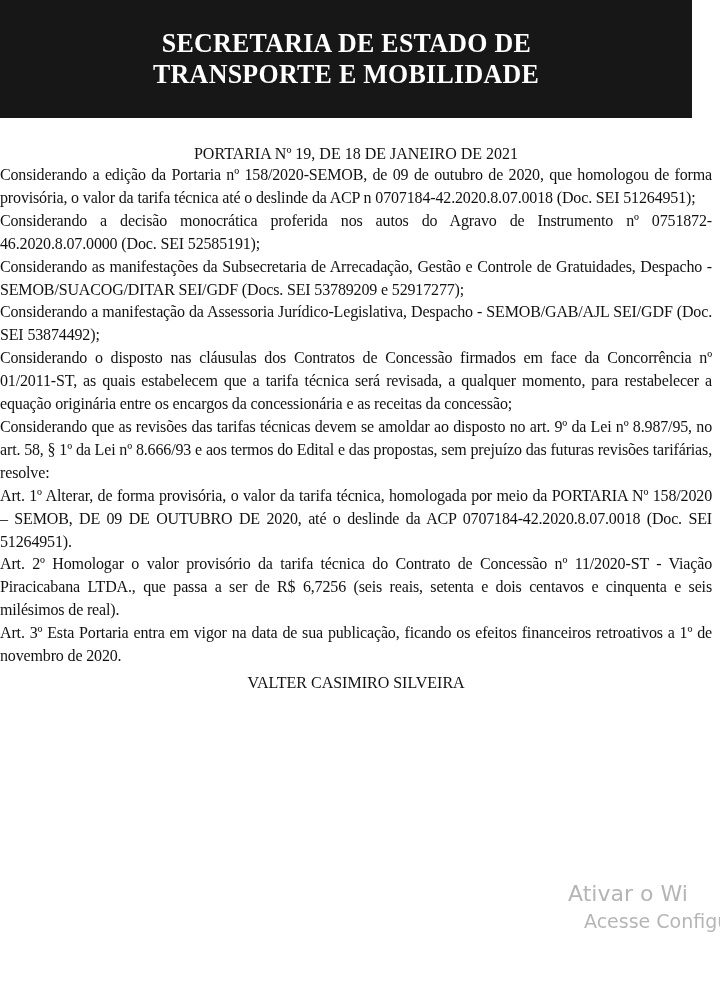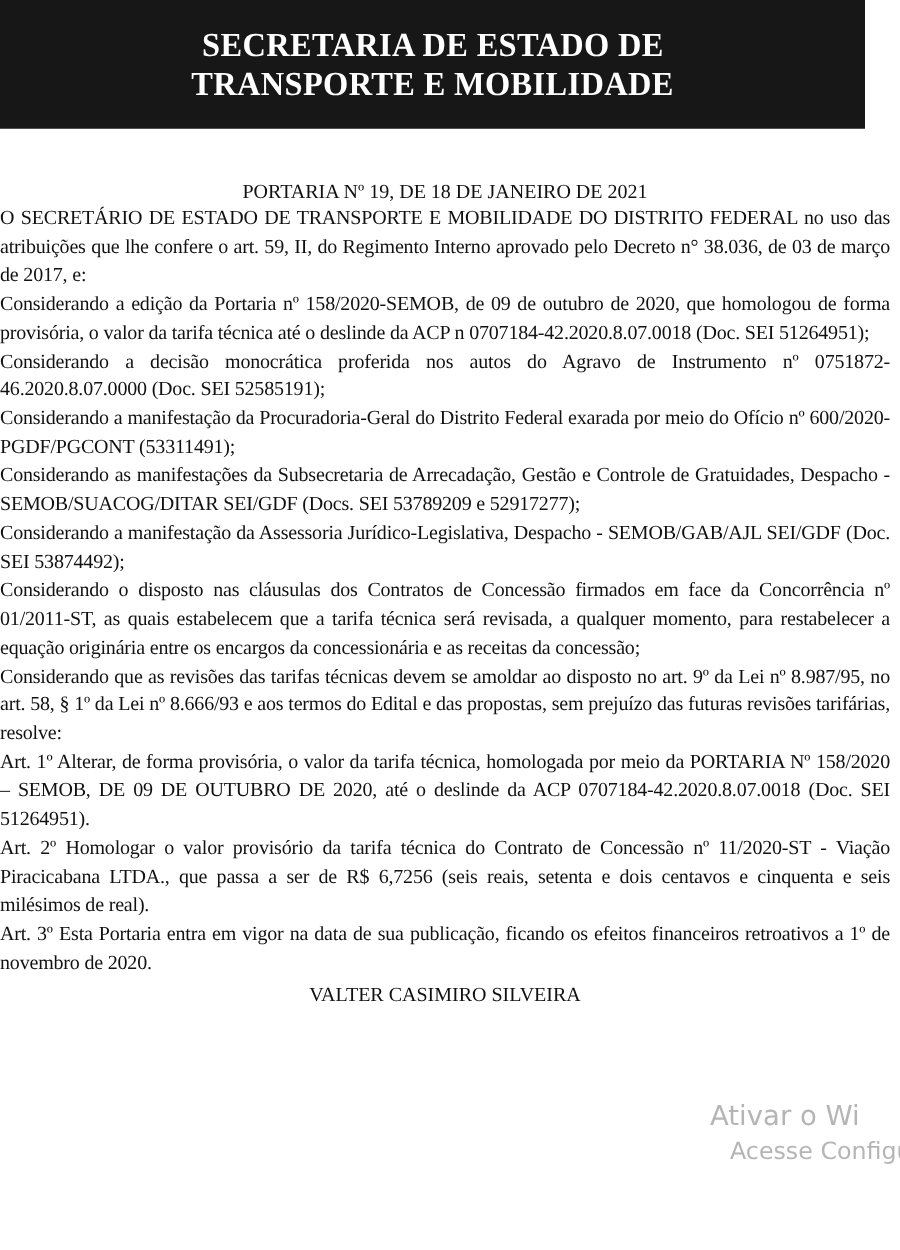--- a/index.html
+++ b/index.html
@@ -13,21 +13,21 @@
       overflow: hidden;
       position: relative;
       font-family: "Liberation Serif", "DejaVu Serif", serif;
       color: #111111;
     }
     .banner {
       position: absolute;
       left: 0;
       top: 0;
       width: 692px;
-      height: 103px;
+      height: 118px;
       background: #171717;
       display: flex;
       flex-direction: column;
       align-items: center;
       justify-content: center;
     }
     .banner-line {
       color: #ffffff;
       font-family: "Liberation Serif", serif;
       font-weight: bold;
@@ -89,24 +89,22 @@
 </head>
 <body>
 
 <div class="banner">
   <div class="banner-line">SECRETARIA DE ESTADO DE</div>
   <div class="banner-line">TRANSPORTE E MOBILIDADE</div>
 </div>
 
 <div class="doc">
   <div class="portaria-title">PORTARIA Nº 19, DE 18 DE JANEIRO DE 2021</div>
-  <p class="para">O SECRETÁRIO DE ESTADO DE TRANSPORTE E MOBILIDADE DO DISTRITO FEDERAL no uso das atribuições que lhe confere o art. 59, II, do Regimento Interno aprovado pelo Decreto n° 38.036, de 03 de março de 2017, e:</p>
   <p class="para">Considerando a edição da Portaria nº 158/2020-SEMOB, de 09 de outubro de 2020, que homologou de forma provisória, o valor da tarifa técnica até o deslinde da ACP n 0707184-42.2020.8.07.0018 (Doc. SEI 51264951);</p>
   <p class="para">Considerando a decisão monocrática proferida nos autos do Agravo de Instrumento nº 0751872-46.2020.8.07.0000 (Doc. SEI 52585191);</p>
-  <p class="para">Considerando a manifestação da Procuradoria-Geral do Distrito Federal exarada por meio do Ofício nº 600/2020-PGDF/PGCONT (53311491);</p>
   <p class="para">Considerando as manifestações da Subsecretaria de Arrecadação, Gestão e Controle de Gratuidades, Despacho - SEMOB/SUACOG/DITAR SEI/GDF (Docs. SEI 53789209 e 52917277);</p>
   <p class="para">Considerando a manifestação da Assessoria Jurídico-Legislativa, Despacho - SEMOB/GAB/AJL SEI/GDF (Doc. SEI 53874492);</p>
   <p class="para">Considerando o disposto nas cláusulas dos Contratos de Concessão firmados em face da Concorrência nº 01/2011-ST, as quais estabelecem que a tarifa técnica será revisada, a qualquer momento, para restabelecer a equação originária entre os encargos da concessionária e as receitas da concessão;</p>
   <p class="para">Considerando que as revisões das tarifas técnicas devem se amoldar ao disposto no art. 9º da Lei nº 8.987/95, no art. 58, § 1º da Lei nº 8.666/93 e aos termos do Edital e das propostas, sem prejuízo das futuras revisões tarifárias, resolve:</p>
   <p class="para">Art. 1º Alterar, de forma provisória, o valor da tarifa técnica, homologada por meio da PORTARIA Nº 158/2020 – SEMOB, DE 09 DE OUTUBRO DE 2020, até o deslinde da ACP 0707184-42.2020.8.07.0018 (Doc. SEI 51264951).</p>
   <p class="para">Art. 2º Homologar o valor provisório da tarifa técnica do Contrato de Concessão nº 11/2020-ST - Viação Piracicabana LTDA., que passa a ser de R$ 6,7256 (seis reais, setenta e dois centavos e cinquenta e seis milésimos de real).</p>
   <p class="para">Art. 3º Esta Portaria entra em vigor na data de sua publicação, ficando os efeitos financeiros retroativos a 1º de novembro de 2020.</p>
   <div class="signature">VALTER CASIMIRO SILVEIRA</div>
 </div>
 

